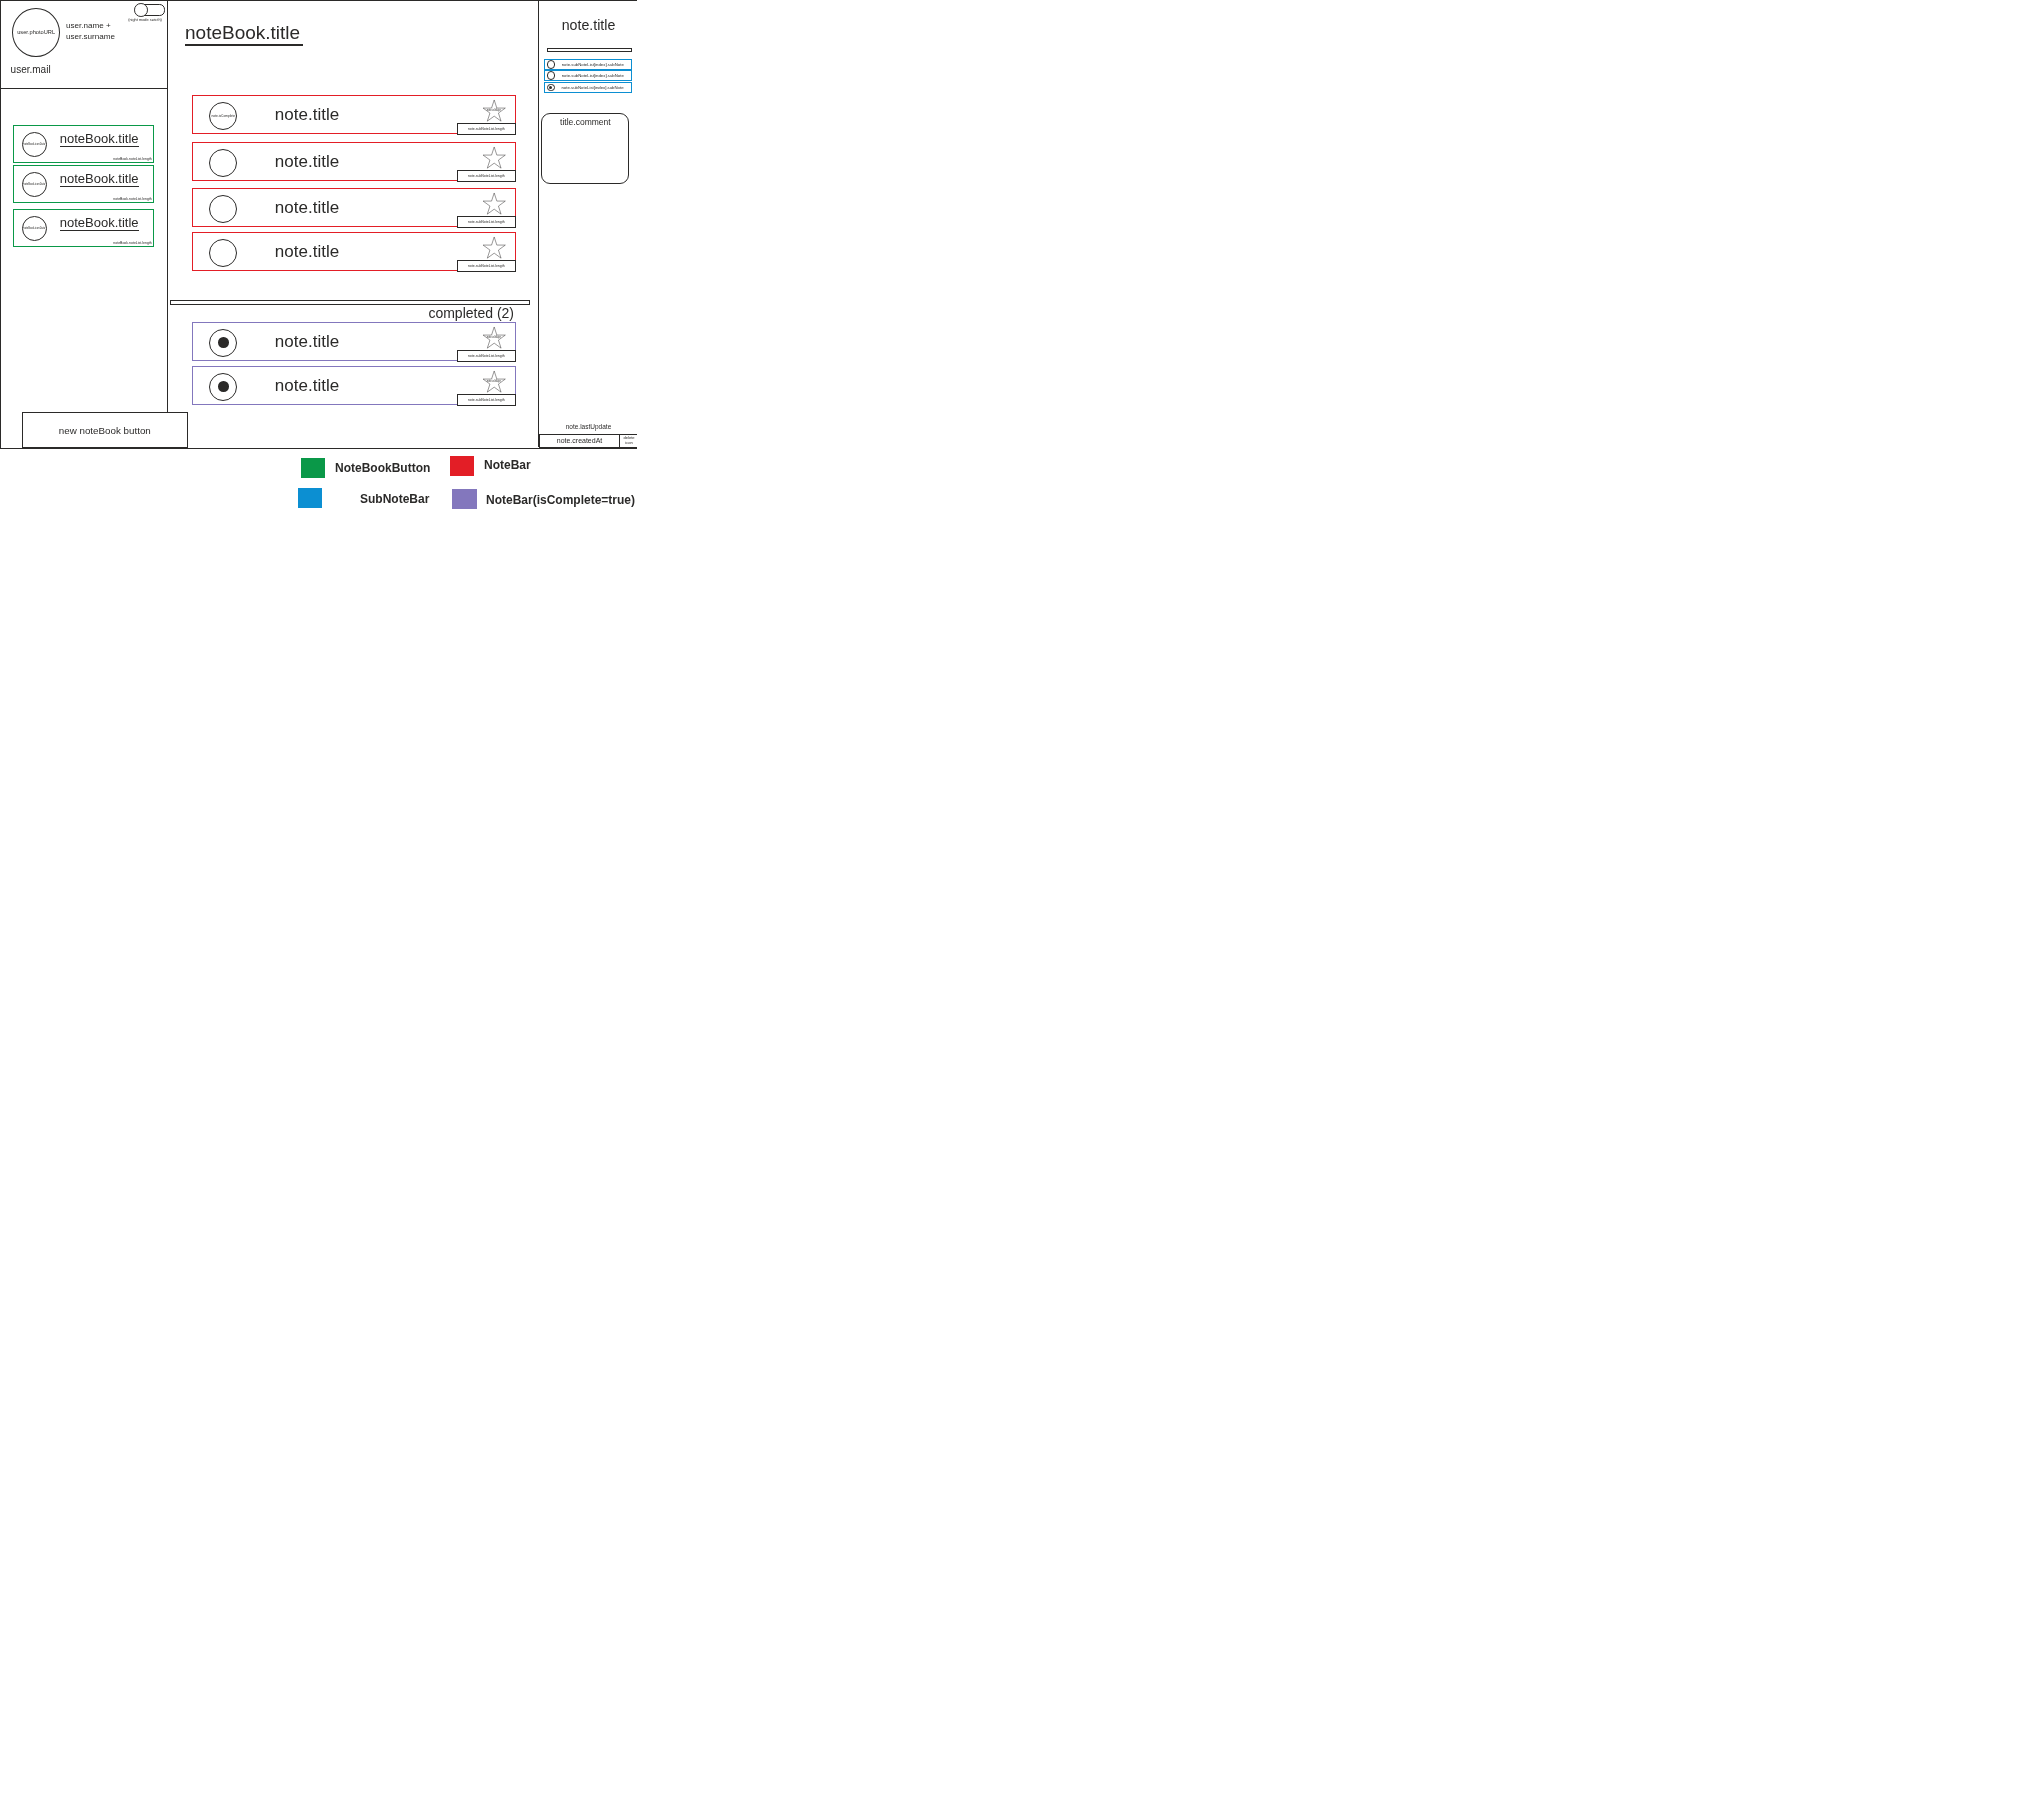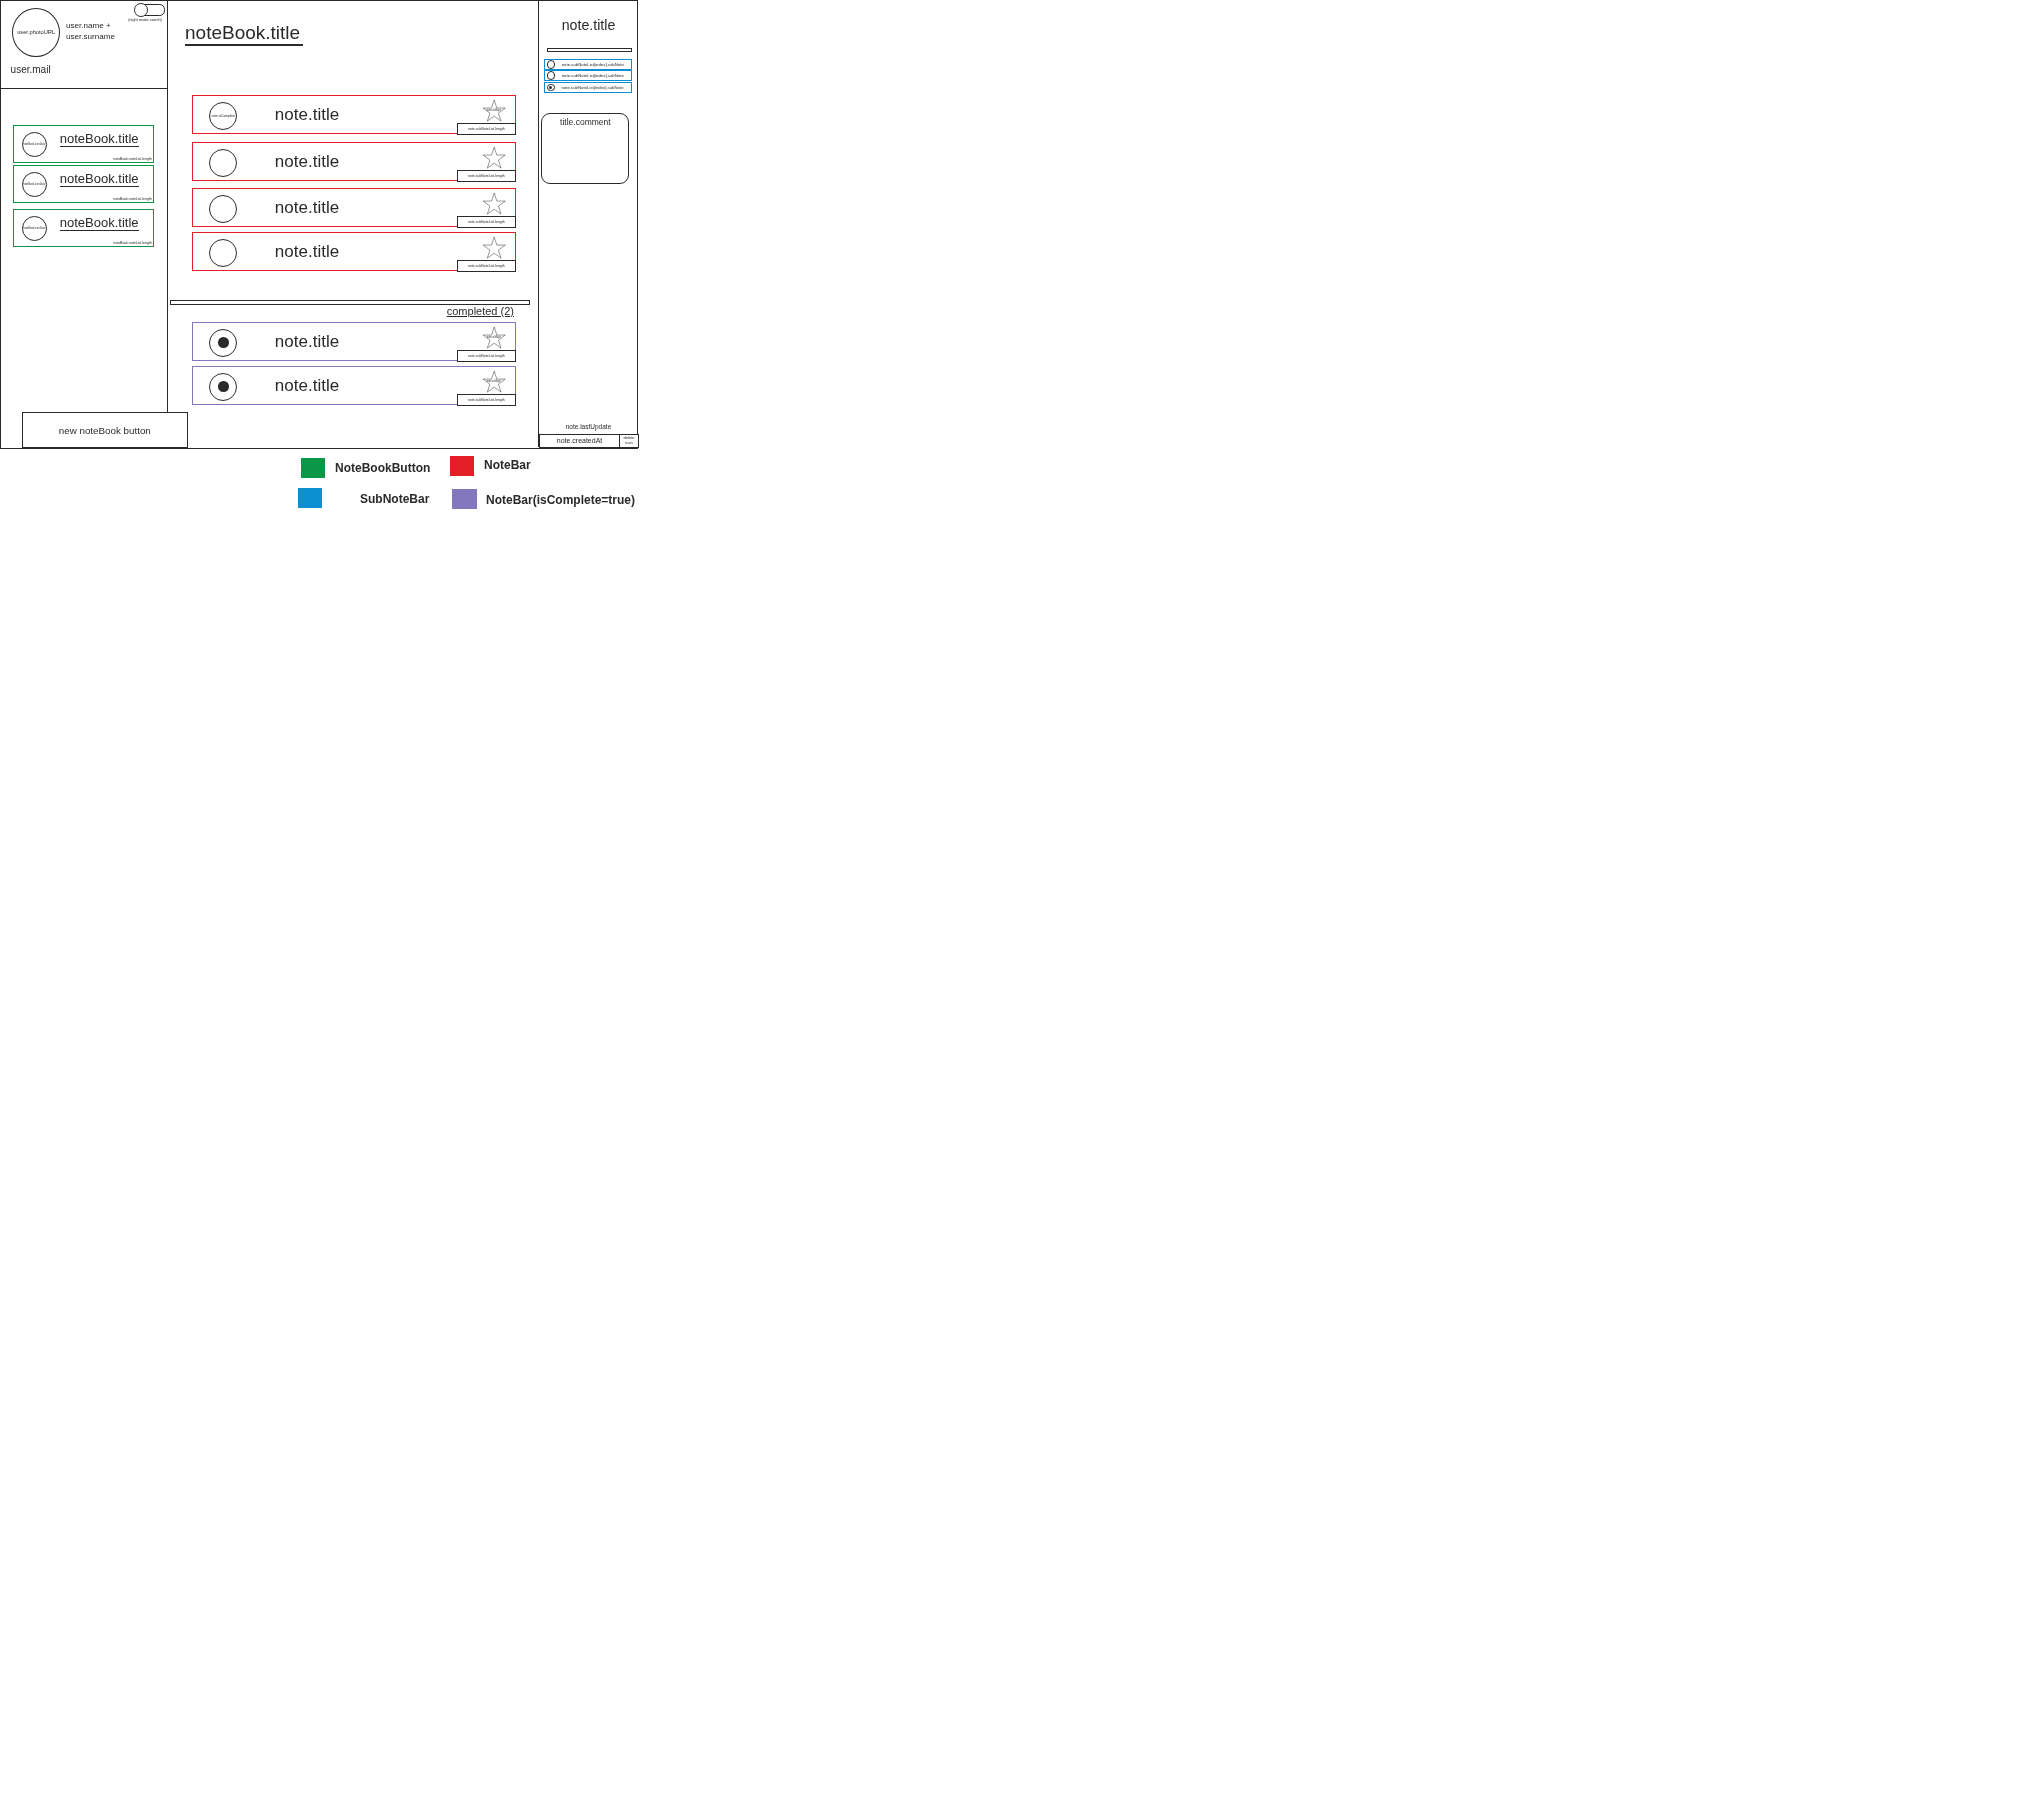--- a/index.html
+++ b/index.html
@@ -1,20 +1,19 @@
 <!DOCTYPE html>
 <html style="font-size:6.5px"><head>
 <meta charset="utf-8">
 <style>
   html,body{margin:0;padding:0;background:#fff;}
   #canvas{
     position:relative;width:637px;height:509px;background:#fff;
     font-family:"Liberation Sans","DejaVu Sans",sans-serif;color:#2b2a29;
     overflow:hidden;
-    padding-left:8px;
   }
   .abs{position:absolute;}
   
   #frame{left:0;top:0;width:636px;height:447px;border:0.4px solid #2b2a29;}
   #sidebar-left{left:0;top:0;width:167px;height:447px;border-right:0.4px solid #2b2a29;}
   #sidebar-right{left:538px;top:0;width:99px;height:447px;border-left:0.4px solid #2b2a29;}
   
   #user-section{left:0;top:0;width:167px;height:88px;border-bottom:0.4px solid #2b2a29;}
   .avatar{left:12.2px;top:7.7px;width:46px;height:47px;border:0.4px solid #2b2a29;border-radius:50%;
     display:flex;align-items:center;justify-content:center;font-size:5.7px;background:#fff;}
@@ -39,21 +38,21 @@
   .nb-circle{position:absolute;left:16.3px;top:5.7px;width:26px;height:26px;border:0.4px solid #2b2a29;border-radius:50%;
     display:flex;align-items:center;justify-content:center;font-size:3.3px;background:#fff;}
   .nb-dot{width:10.6px;height:10.6px;border-radius:50%;background:#2b2a29;}
   .nb-title{position:absolute;left:49px;top:0;width:130px;height:100%;
     display:flex;align-items:center;justify-content:center;font-size:17px;}
   .nb-star{position:absolute;right:9px;top:2.8px;width:24.4px;height:24.4px;}
   .nb-star-label{position:absolute;right:9px;top:13.4px;width:24.4px;text-align:center;font-size:2.6px;}
   .nb-count{position:absolute;right:-0.8px;bottom:-2.4px;width:57px;height:10.2px;border:0.4px solid #2b2a29;background:#fff;
     display:flex;align-items:center;justify-content:center;font-size:3.5px;z-index:2;}
   #list-divider{left:170px;top:300px;width:358px;height:2.8px;border:0.4px solid #2b2a29;background:#fff;}
-  #completed-label{left:424px;top:305px;width:90px;text-align:right;font-size:11px;text-decoration:underline;}
+  #completed-label{left:424px;top:305px;width:90px;text-align:right;font-size:14px;}
   
   #detail-title{left:0;top:17px;width:100%;text-align:center;font-size:14.2px;}
   #detail-divider{left:7.7px;top:48px;width:83px;height:2px;border:0.4px solid #2b2a29;background:#fff;}
   .sub-row{left:4.5px;width:86px;height:9px;border:0.8px solid #0c8fd2;background:#fff;display:flex;align-items:center;}
   .sub-radio{width:6.1px;height:6.1px;border:0.4px solid #2b2a29;border-radius:50%;margin-left:2.4px;flex:0 0 auto;
     display:flex;align-items:center;justify-content:center;background:#fff;}
   .sub-radio.checked{border-width:0.8px;width:5.7px;height:5.7px;}
   .sub-dot{width:3.3px;height:3.3px;border-radius:50%;background:#2b2a29;}
   .sub-label{flex:1;text-align:center;font-size:4.3px;}
   #comment-box{left:2.4px;top:113px;width:86px;height:69px;border:0.4px solid #2b2a29;border-radius:9px;background:#fff;}

